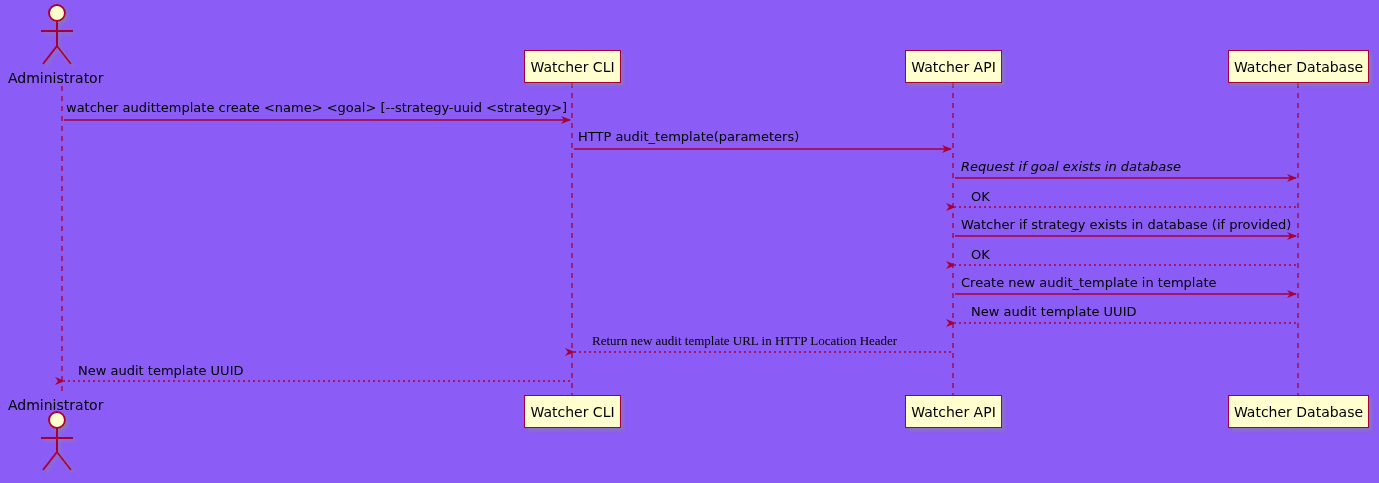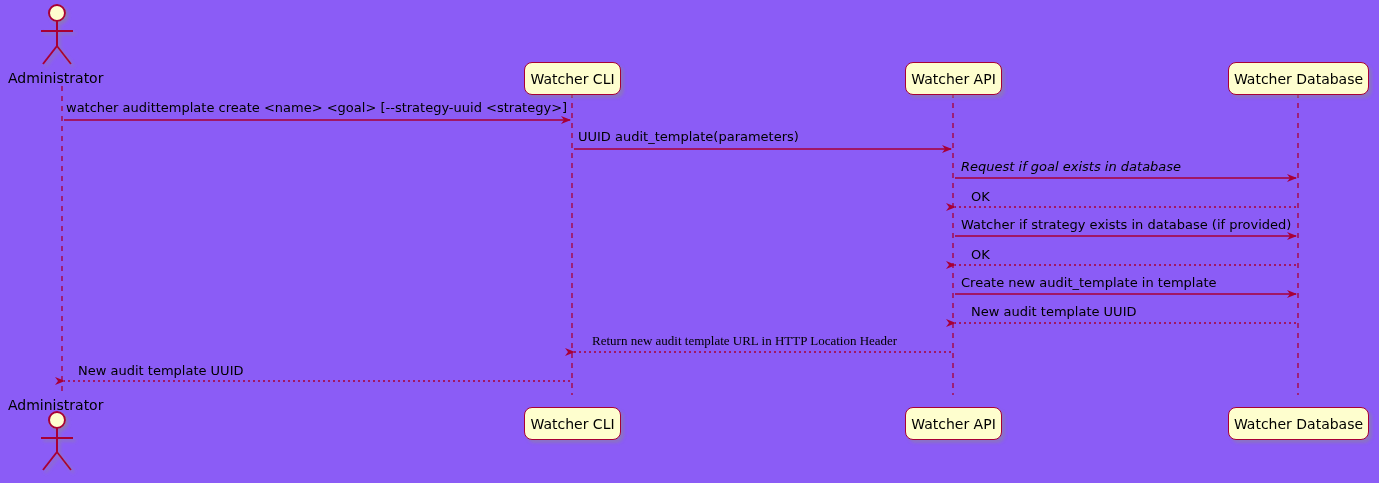--- a/index.html
+++ b/index.html
@@ -22,31 +22,30 @@
     left: 0;
     top: 0;
     width: 1379px;
     height: 483px;
   }
   .participant-box {
     position: absolute;
     box-sizing: border-box;
     background: #FEFECE;
     border: 1.5px solid #A80036;
-    border-radius: 8px;
+    border-radius: 0;
     color: #000000;
     font-size: 14px;
     font-family: "DejaVu Sans", sans-serif;
     display: flex;
     align-items: center;
     justify-content: center;
     box-shadow: 3px 3px 3px rgba(140,140,140,0.45);
     white-space: nowrap;
     padding: 0 10px;
-    margin-top: 12px;
   }
   .actor-label {
     position: absolute;
     color: #000000;
     font-size: 14px;
     font-family: "DejaVu Sans", sans-serif;
     white-space: nowrap;
   }
   .msg-label {
     position: absolute;
@@ -128,21 +127,21 @@
       <div class="participant-box" style="left: 524px; top: 395px; width: 97px; height: 33px;">
         <span>Watcher CLI</span>
       </div>
       <div class="participant-box" style="left: 905px; top: 395px; width: 97px; height: 33px;">
         <span>Watcher API</span>
       </div>
       <div class="participant-box" style="left: 1228px; top: 395px; width: 141px; height: 33px;">
         <span>Watcher Database</span>
       </div>
       <div class="msg-label" style="left: 66px; top: 100px;">watcher audittemplate create &lt;name&gt; &lt;goal&gt; [--strategy-uuid &lt;strategy&gt;]</div>
-      <div class="msg-label" style="left: 578px; top: 129px;">UUID audit_template(parameters)</div>
+      <div class="msg-label" style="left: 578px; top: 129px;">HTTP audit_template(parameters)</div>
       <div class="msg-label" style="left: 961px; top: 159px; font-style: italic;">Request if goal exists in database</div>
       <div class="msg-label" style="left: 971px; top: 189px;">OK</div>
       <div class="msg-label" style="left: 961px; top: 217px;">Watcher if strategy exists in database (if provided)</div>
       <div class="msg-label" style="left: 971px; top: 247px;">OK</div>
       <div class="msg-label" style="left: 961px; top: 275px;">Create new audit_template in template</div>
       <div class="msg-label" style="left: 971px; top: 304px;">New audit template UUID</div>
       <div class="msg-label" style="left: 592px; top: 333px; font-family: Liberation Serif, serif;">Return new audit template URL in HTTP Location Header</div>
       <div class="msg-label" style="left: 78px; top: 363px;">New audit template UUID</div>
     </div>
 

